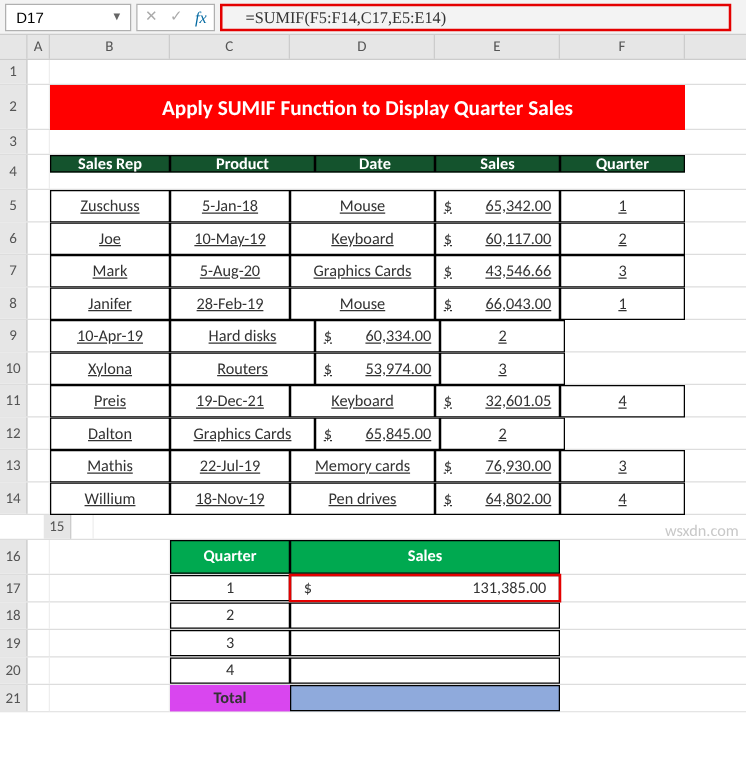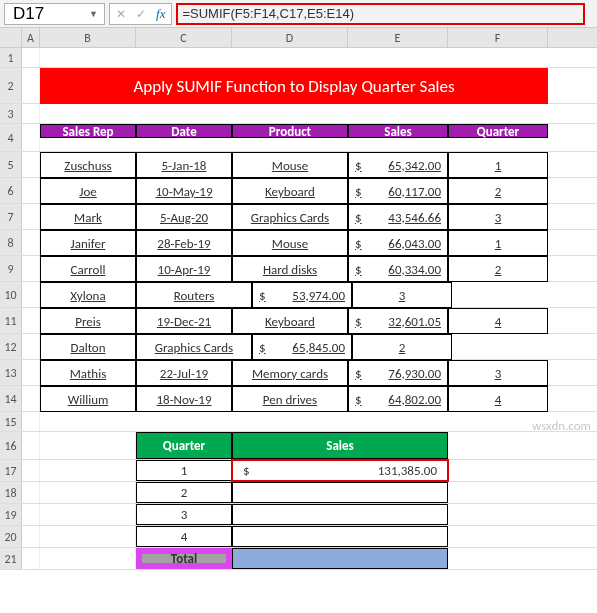--- a/index.html
+++ b/index.html
@@ -1,54 +1,54 @@
 <!DOCTYPE html>
 <html><head>
   <meta charset="utf-8">
   <style>
     * { box-sizing: border-box; margin: 0; padding: 0; }
     body { font-family: Calibri, Arial, sans-serif; font-size: 13px; background: #fff; color: #333; width: 597px; overflow: hidden; }
     .toolbar { display: flex; align-items: center; border-bottom: 1px solid #ccc; background: #f3f3f3; height: 28px; padding: 0 4px; gap: 4px; }
     .namebox { display: flex; align-items: center; border: 1px solid #b0b0b0; background: #fff; height: 22px; padding: 0 6px 0 8px; gap: 18px; }
-    .namebox-input { border: none; outline: none; width: 58px; font-size: 17px; background: transparent; }
+    .namebox-input { border: none; outline: none; width: 58px; font-size: 12px; background: transparent; }
     .dd-arrow { font-size: 9px; color: #666; }
     .fx-group { display: flex; align-items: center; border: 1px solid #b0b0b0; background: #fff; height: 22px; padding: 0 6px; gap: 10px; }
     .fx-btn { color: #aaa; font-size: 12px; display: inline-flex; align-items: center; }
     .fx-label { font-style: italic; font-family: 'Times New Roman', serif; color: #0369a1; }
-    .formula-box { border: 2px solid #e40000; padding: 0 4px; height: 22px; display: flex; align-items: center; font-family: Liberation Sans, sans-serif; font-size: 13px; flex: 1; margin-right: 8px; }
+    .formula-box { border: 2px solid #e40000; padding: 0 18px; height: 22px; display: flex; align-items: center; font-family: Liberation Serif, serif; font-size: 13px; flex: 1; margin-right: 8px; }
     .col-headers { display: flex; background: #e6e6e6; border-bottom: 1px solid #ccc; height: 20px; }
     .row-hdr-spacer { width: 22px; border-right: 1px solid #ccc; background: #e6e6e6; }
     .col-hdr { border-right: 1px solid #ccc; text-align: center; color: #555; font-size: 12px; line-height: 20px; }
     .col-A { width: 18px; }
     .col-B { width: 96px; }
     .col-C { width: 96px; }
     .col-D { width: 116px; }
     .col-E { width: 100px; }
     .col-F { width: 100px; }
     .row { display: flex; border-bottom: 1px solid #ddd; min-height: 20px; }
     .row-hdr { width: 22px; background: #e6e6e6; border-right: 1px solid #ccc; text-align: center; font-size: 12px; color: #555; display: flex; align-items: center; justify-content: center; }
     .cell { border-right: 1px solid #eee; display: flex; align-items: center; padding: 0 4px; }
     .row-data { height: 26px; }
     .row-short { height: 20px; }
     .row-mid { height: 22px; }
-    .title-banner { background: #ff0000; color: #fff; font-weight: normal; text-align: center; font-size: 17px; height: 36px; display: flex; align-items: center; justify-content: center; width: 508px; margin-left: 40px; }
-    .tbl-hdr { background: #a21caf; color: #fff; font-weight: bold; text-align: center; justify-content: center; border: 1px solid #000; height: 14px; }
+    .title-banner { background: #ff0000; color: #fff; font-weight: bold; text-align: center; font-size: 17px; height: 36px; display: flex; align-items: center; justify-content: center; width: 508px; margin-left: 40px; }
+    .tbl-hdr { background: #14532d; color: #fff; font-weight: bold; text-align: center; justify-content: center; border: 1px solid #000; height: 14px; }
     .tbl-cell { border: 1px solid #000; background: #fff; justify-content: center; height: 26px; text-decoration: underline; }
     .tbl-cell-sales { justify-content: space-between; padding: 0 6px; }
-    .total-cell { background: #a3a3a3; font-weight: bold; justify-content: center; border: 6px solid #d946ef; }
+    .total-cell { background: #d946ef; font-weight: bold; justify-content: center; border: 6px solid #d946ef; }
     .hl-red { outline: 2px solid #e40000; outline-offset: -1px; }
     .watermark { position: absolute; right: 6px; top: 390px; color: #c8c8c8; font-size: 13px; transform: rotate(0deg); }
     .grid-area { position: relative; }
     .thin-cell { border-right: 1px solid #eee; }
     .summary-hdr { background: #00a950; color: #fff; font-weight: bold; justify-content: center; border: 1px solid #000; }
     .summary-cell { background: #fff; border: 1px solid #000; justify-content: center; }
     .summary-sales { background: #fff; border: 1px solid #000; justify-content: space-between; padding: 0 10px; }
     .empty-sales { background: #fff; border: 1px solid #000; }
     .total-sales { background: #8faadc; border: 1px solid #000; }
-    .gap-row { height: 20px; }
+    .gap-row { height: 20px; padding-left: 35px; }
   </style>
 </head>
 <body>
 
 <div class="toolbar">
   <div class="namebox">
     <input class="namebox-input" value="D17" style="">
     <span class="dd-arrow">▼</span>
   </div>
   <div class="fx-group">
@@ -84,22 +84,22 @@
 
   <div class="row row-short">
     <div class="row-hdr">3</div>
     <div class="cell col-A thin-cell"></div>
   </div>
 
   <div class="row" style="height:28px">
     <div class="row-hdr">4</div>
     <div class="cell col-A thin-cell"></div>
     <div class="cell tbl-hdr col-B">Sales Rep</div>
+    <div class="cell tbl-hdr col-D">Product</div>
     <div class="cell tbl-hdr col-C">Date</div>
-    <div class="cell tbl-hdr col-D">Product</div>
     <div class="cell tbl-hdr col-E">Sales</div>
     <div class="cell tbl-hdr col-F">Quarter</div>
   </div>
 
   <div id="data-rows">
       <div class="row row-data">
     <div class="row-hdr">5</div>
     <div class="cell col-A thin-cell"></div>
     <div class="cell tbl-cell col-B">Zuschuss</div>
     <div class="cell tbl-cell col-C">5-Jan-18</div>
@@ -142,21 +142,20 @@
     <div class="cell tbl-cell col-D">Mouse</div>
     <div class="cell tbl-cell tbl-cell-sales col-E">
           <span>$</span>
           <span>66,043.00</span>
         </div>
     <div class="cell tbl-cell col-F">1</div>
       </div>
       <div class="row row-data">
     <div class="row-hdr">9</div>
     <div class="cell col-A thin-cell"></div>
-    <div class="cell tbl-cell col-B">Carroll</div>
     <div class="cell tbl-cell col-C">10-Apr-19</div>
     <div class="cell tbl-cell col-D">Hard disks</div>
     <div class="cell tbl-cell tbl-cell-sales col-E">
           <span>$</span>
           <span>60,334.00</span>
         </div>
     <div class="cell tbl-cell col-F">2</div>
       </div>
       <div class="row row-data">
     <div class="row-hdr">10</div>

